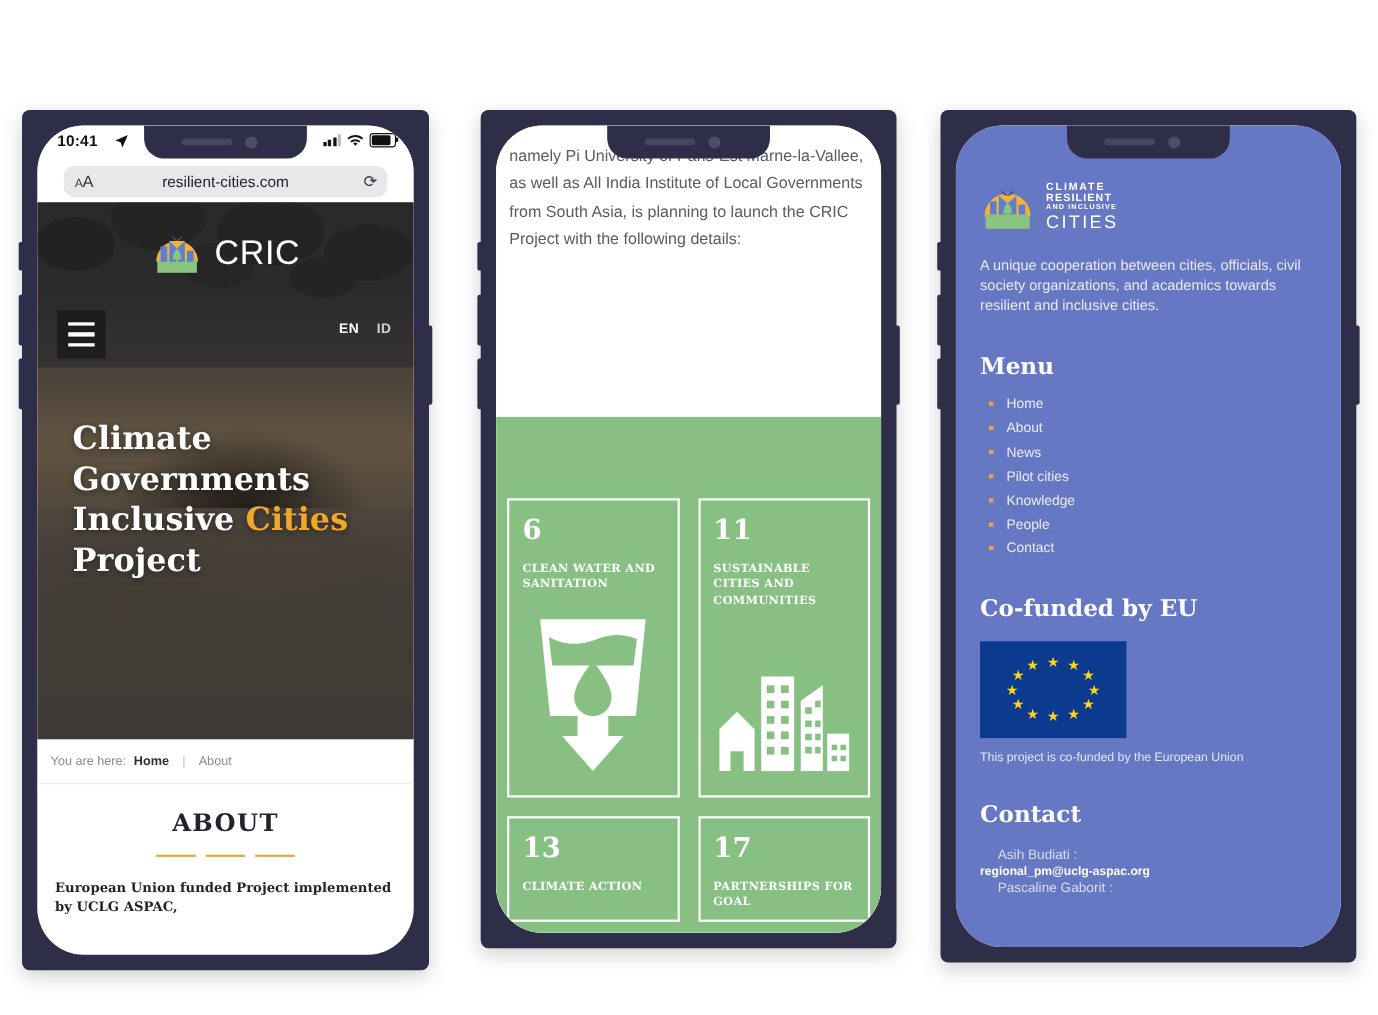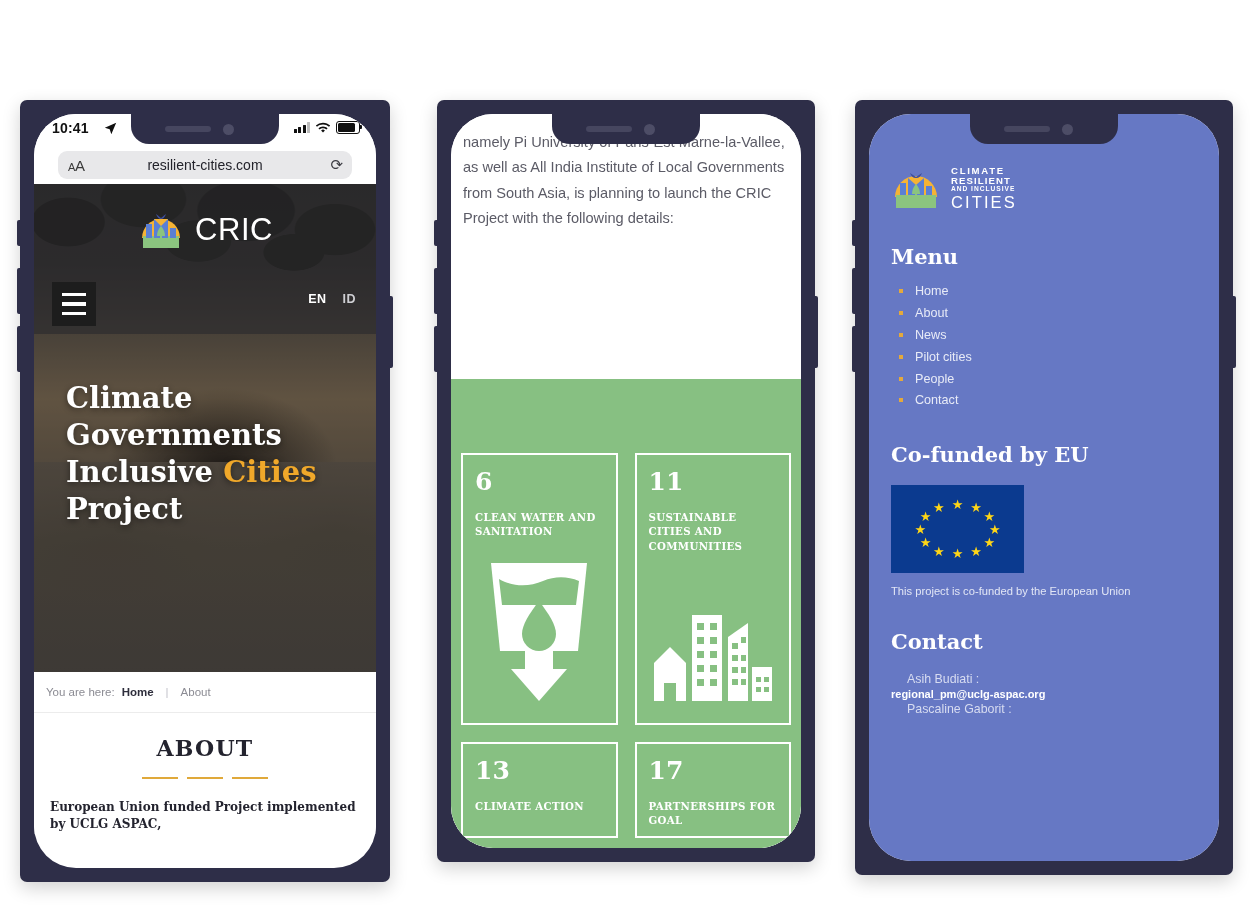--- a/index.html
+++ b/index.html
@@ -371,27 +371,29 @@
             </svg>
           </span>
           <span class="wm">
             <div class="l1">CLIMATE</div>
             <div class="l2">RESILIENT</div>
             <div class="l3">AND INCLUSIVE</div>
             <div class="l4">CITIES</div>
           </span>
         </div>
 
+        <div class="p3-intro">A unique cooperation between cities, officials, civil society organizations, and academics towards resilient and inclusive cities.</div>
 
         <h3>Menu</h3>
         <ul>
           <li>Home</li>
           <li>About</li>
           <li>News</li>
           <li>Pilot cities</li>
+          <li>Knowledge</li>
           <li>People</li>
           <li>Contact</li>
         </ul>
 
         <h3>Co-funded by EU</h3>
         <div class="euflag">
           <span class="star" style="left:50%;top:22%">★</span>
           <span class="star" style="left:64%;top:25%">★</span>
           <span class="star" style="left:74%;top:35%">★</span>
           <span class="star" style="left:78%;top:50%">★</span>

